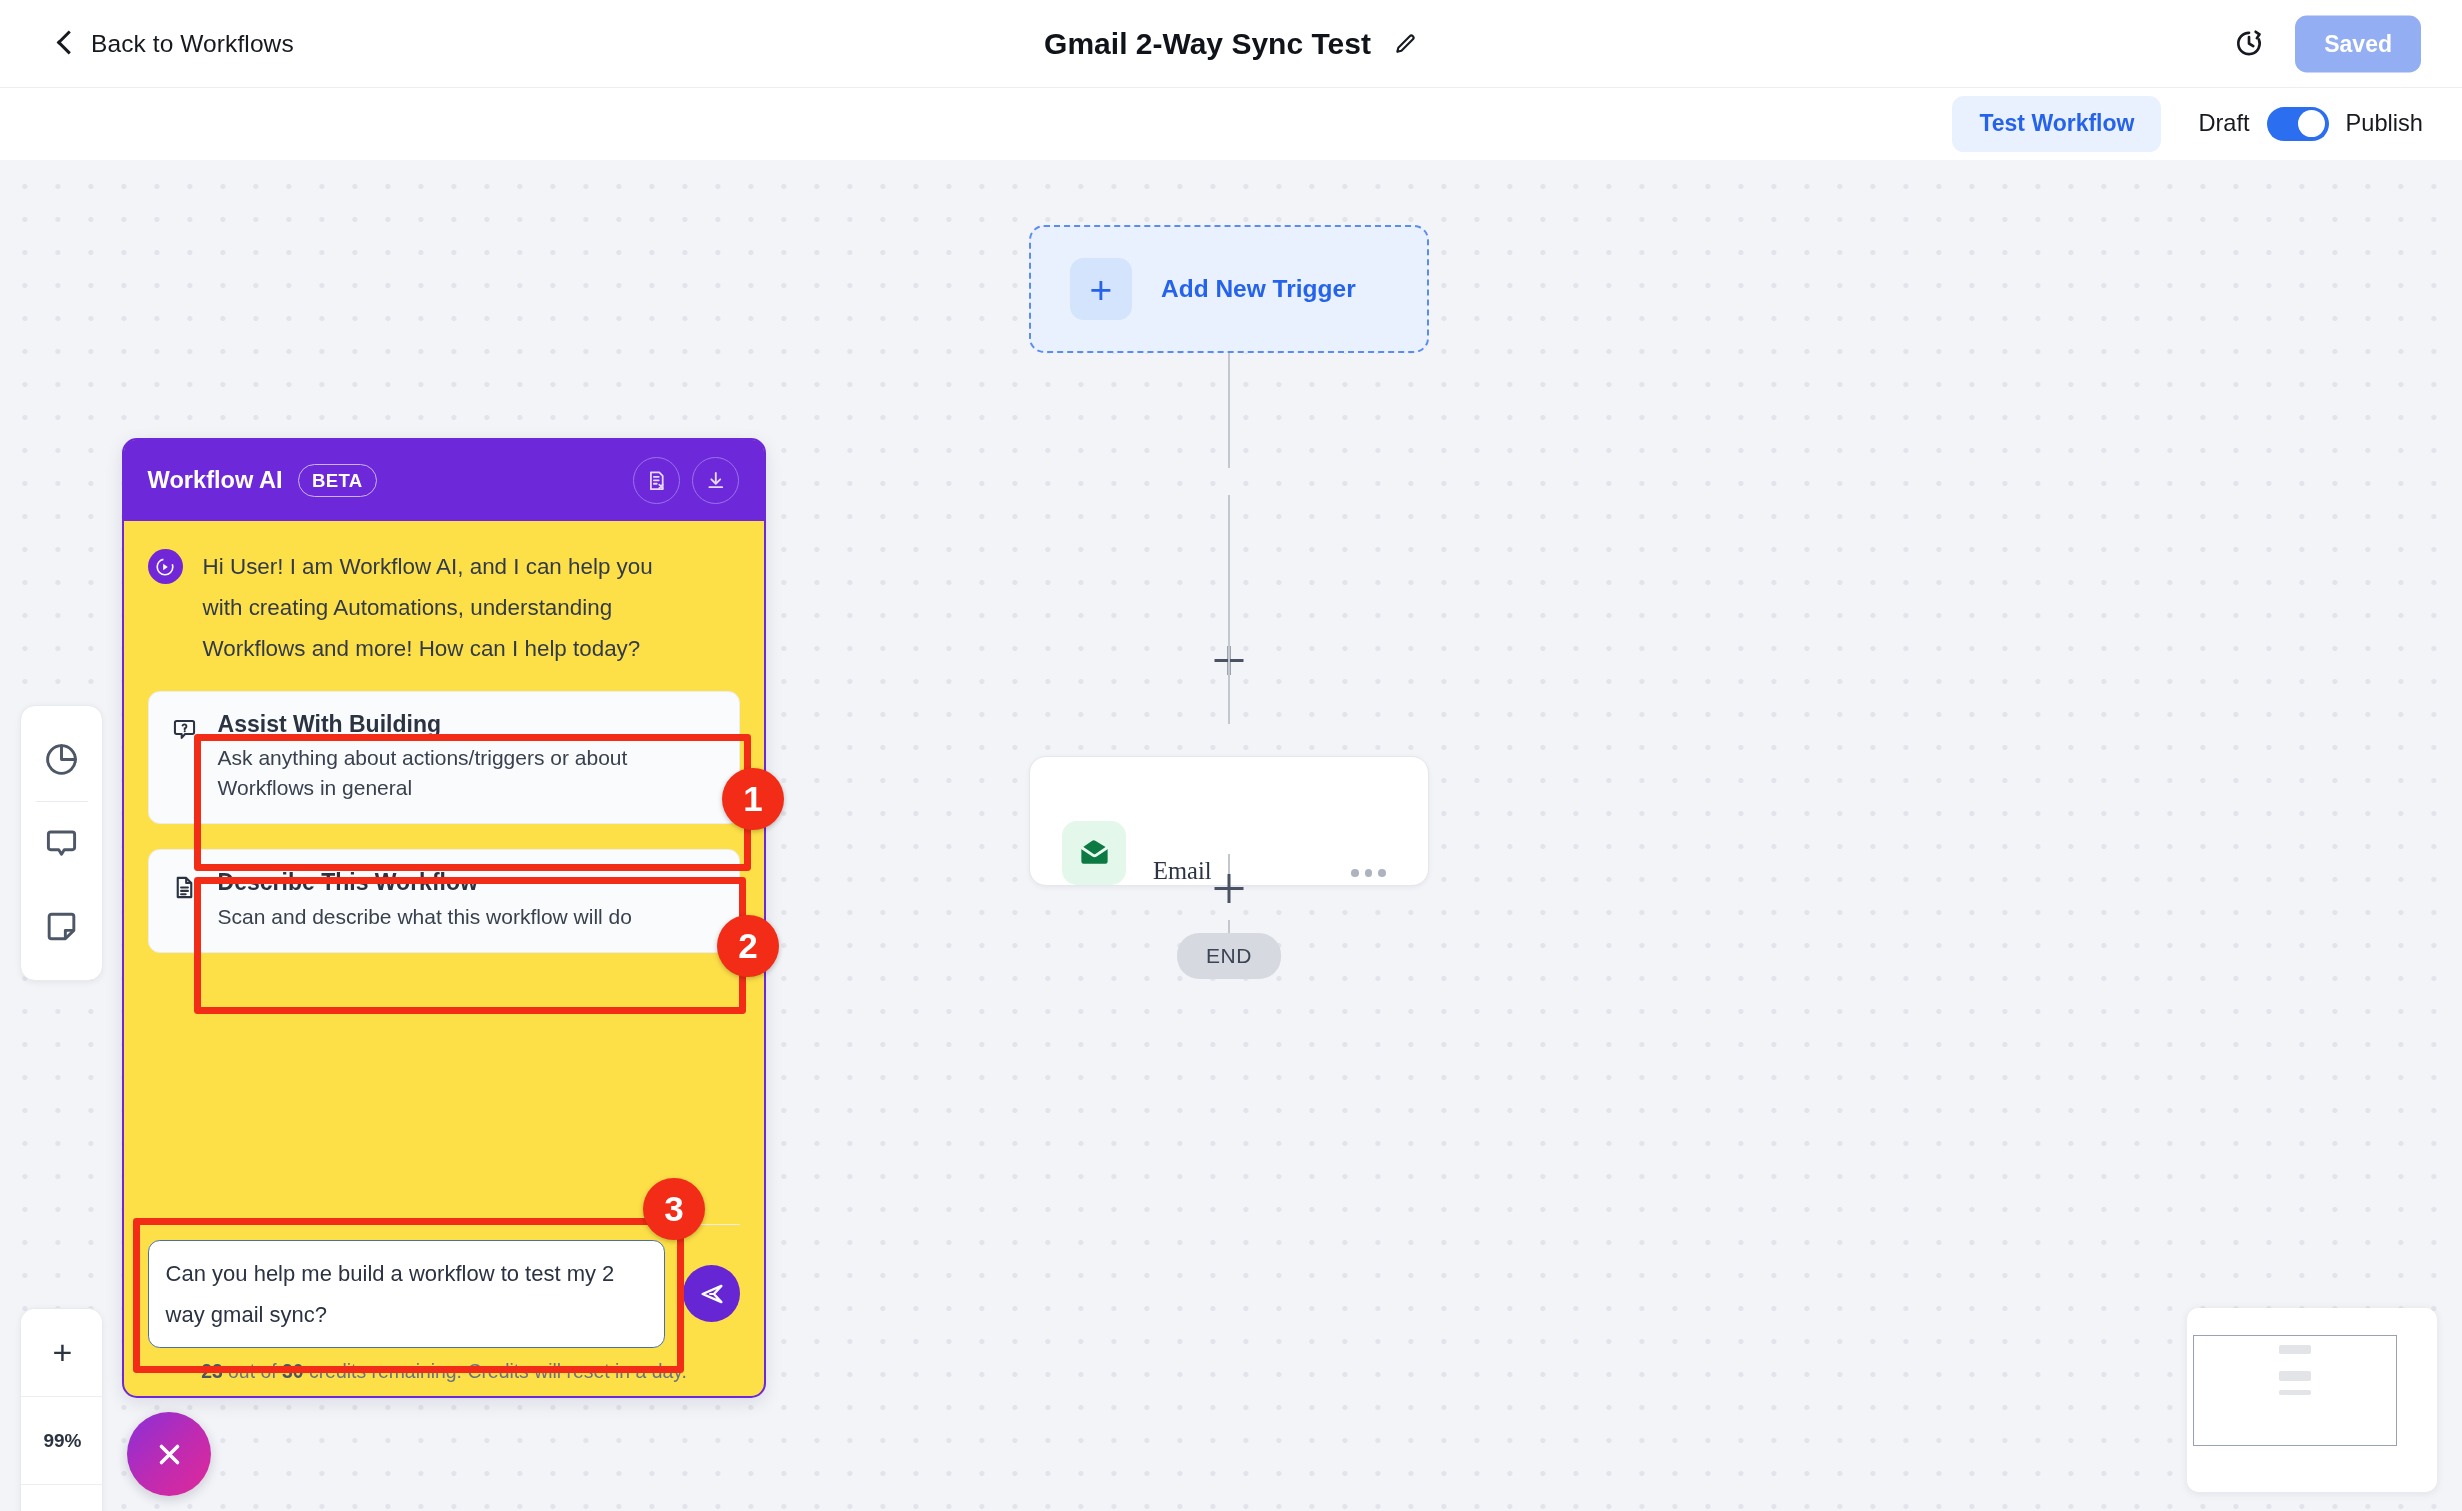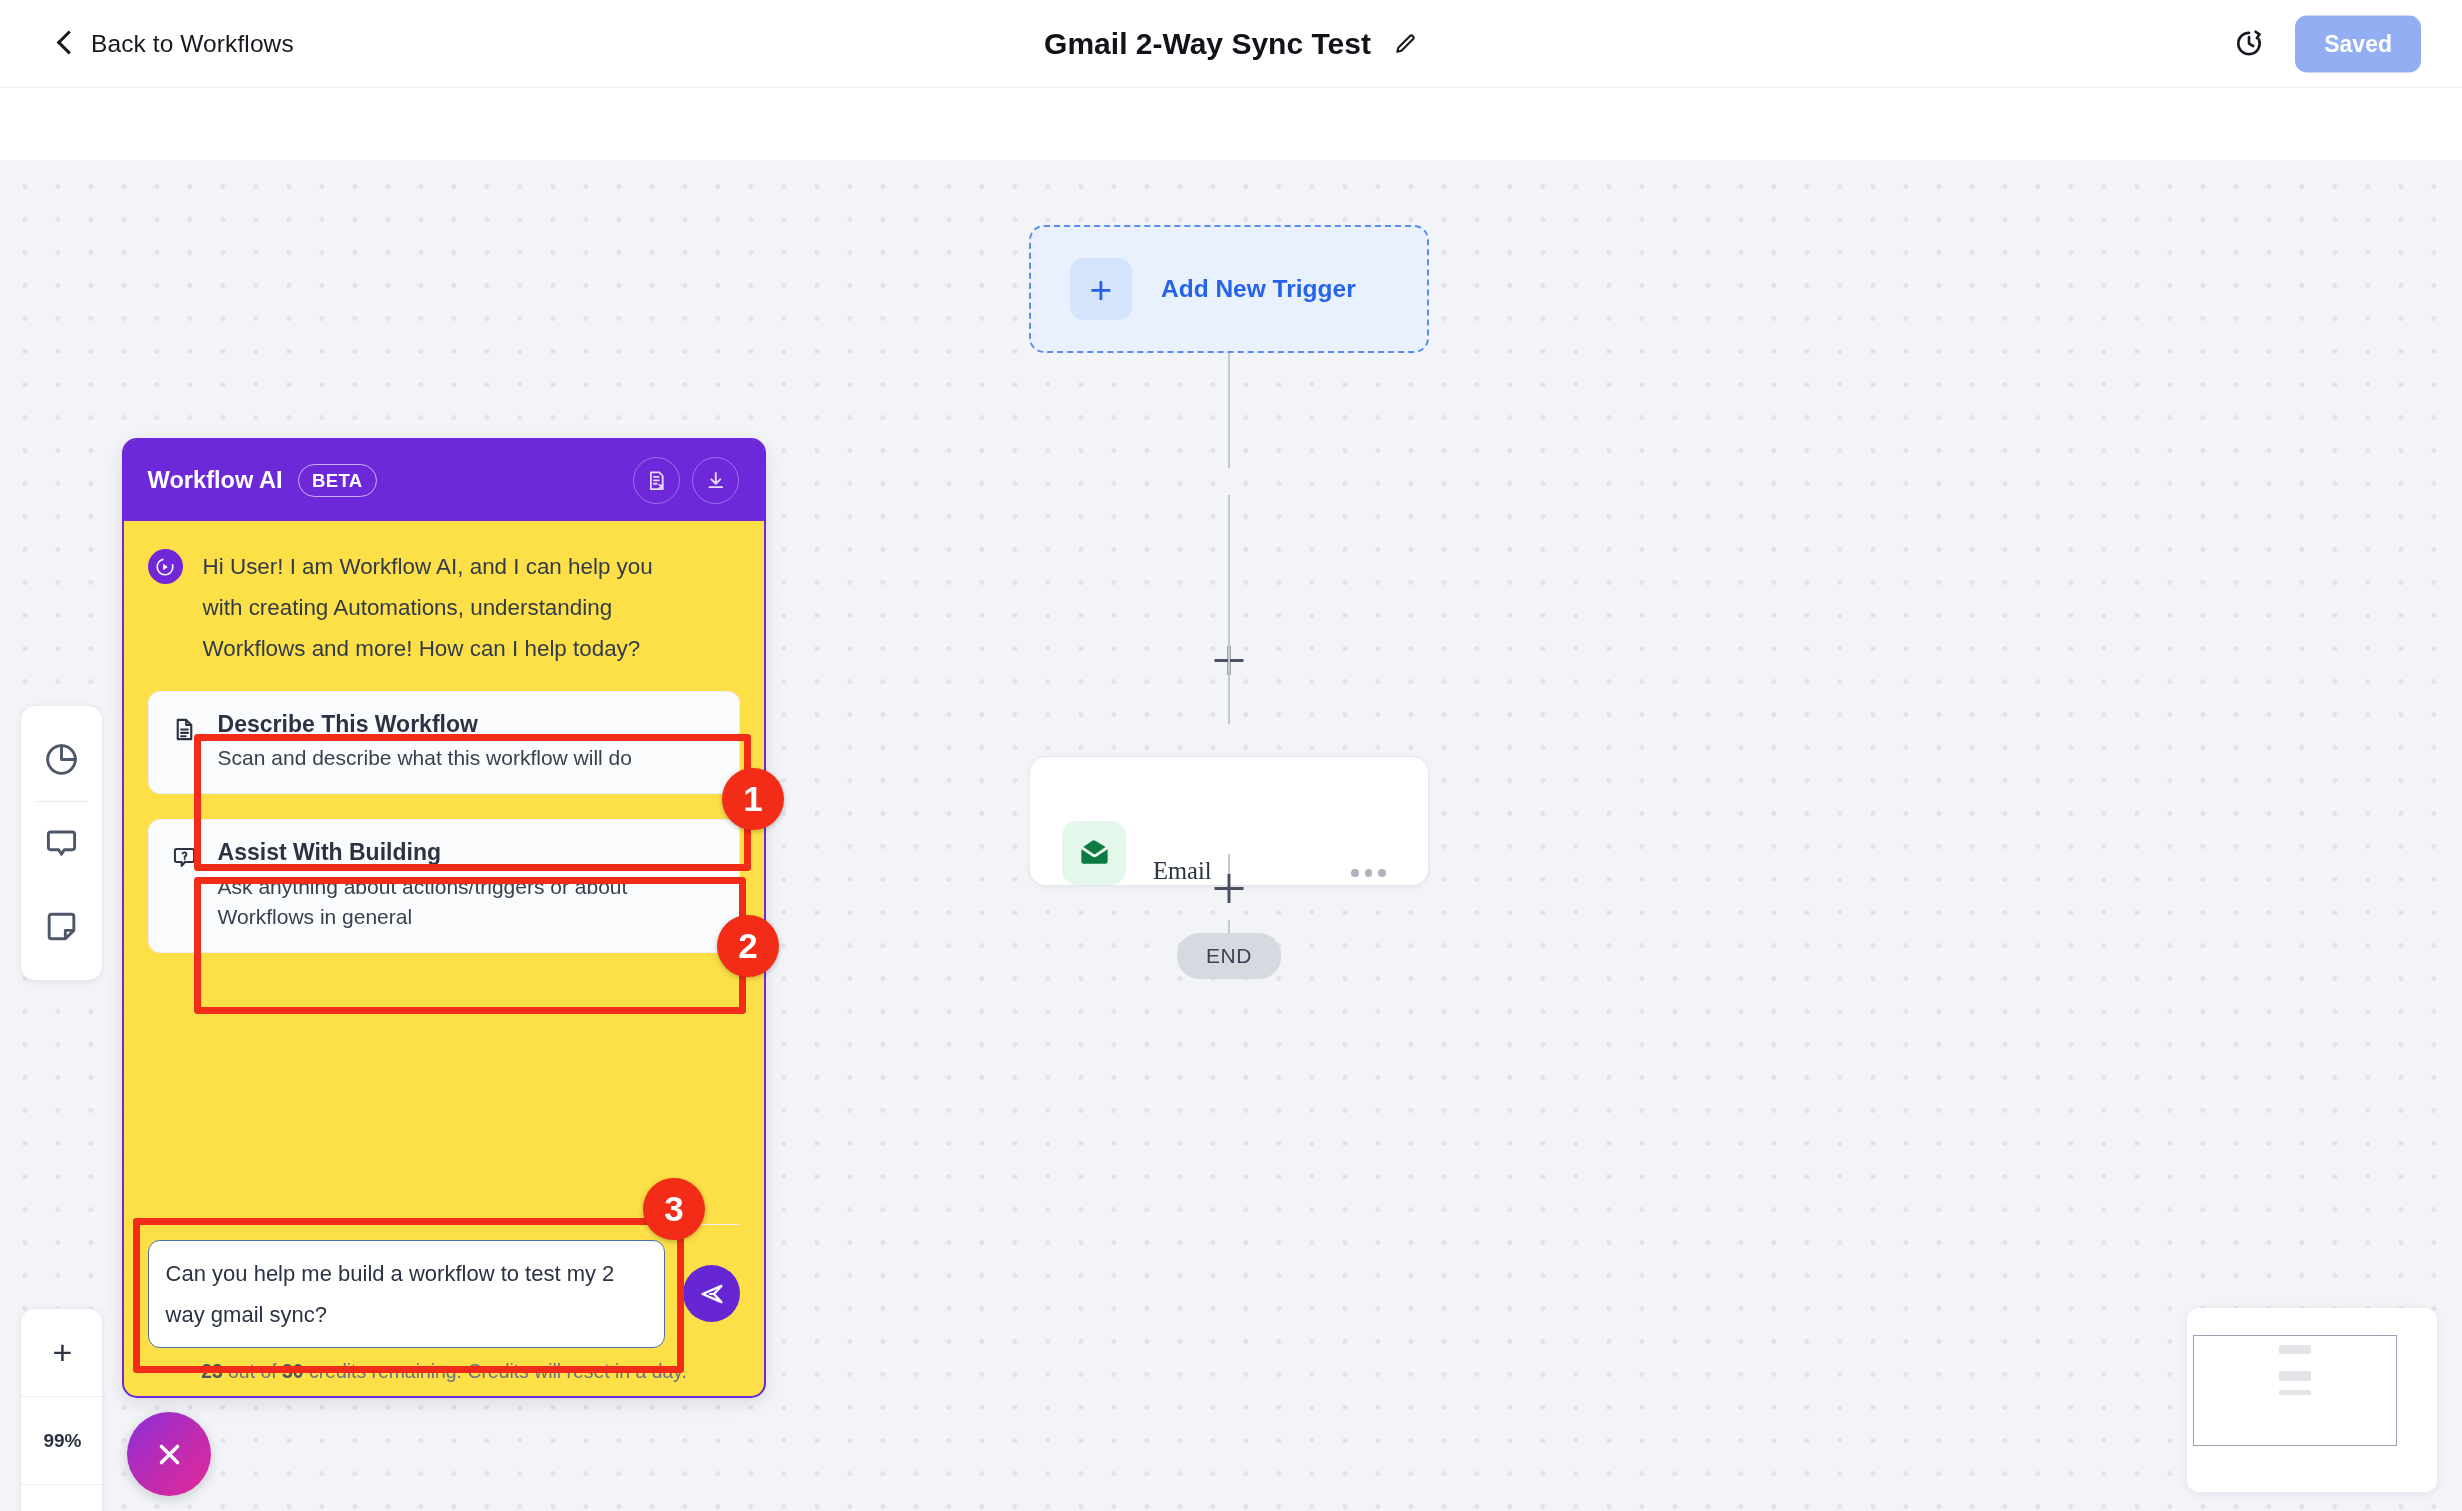--- a/index.html
+++ b/index.html
@@ -298,20 +298,30 @@
       <svg class="history-icon" viewBox="0 0 24 24">
         <path d="M12 4a8 8 0 1 0 7.4 5" fill="none" stroke="#16191f" stroke-width="2" stroke-linecap="round"></path>
         <path d="M17 3.2l2.9 1.9-2 2.9" fill="none" stroke="#16191f" stroke-width="2" stroke-linecap="round" stroke-linejoin="round"></path>
         <path d="M12 7.2V12l3.2 2" fill="none" stroke="#16191f" stroke-width="2" stroke-linecap="round" stroke-linejoin="round"></path>
       </svg>
       <button class="saved-btn">Saved</button>
     </div>
   </div>
 
   <div class="tabbar">
+    <div class="tabbar-right">
+      <button class="test-btn">Test Workflow</button>
+      <div class="pubwrap">
+        <span class="pub-label">Draft</span>
+        <div class="toggle">
+            <span class="knob"></span>
+          </div>
+        <span class="pub-label">Publish</span>
+      </div>
+    </div>
   </div>
 
   <div class="canvas">
 
     <div class="node-trigger">
       <span class="plus-sq">
           <span>+</span>
         </span>
       <span class="trigger-label">Add New Trigger</span>
     </div>
@@ -406,44 +416,44 @@
             <path d="M10 8.5l5 3.5-5 3.5z" fill="#fff"></path>
           </svg>
         </span>
         <span class="msg-text">Hi User! I am Workflow AI, and I can help you with creating Automations, understanding Workflows and more! How can I help today?</span>
       </div>
 
       <div class="sugg-list">
         <div class="sugg">
           <span class="sugg-ic">
             <svg width="27" height="27" viewBox="0 0 24 24">
+              <path d="M5 4.5h14A1.5 1.5 0 0 1 20.5 6v8.5A1.5 1.5 0 0 1 19 16h-6.5l-3 3.5V16H5a1.5 1.5 0 0 1-1.5-1.5V6A1.5 1.5 0 0 1 5 4.5z" fill="none" stroke="#2b3242" stroke-width="1.8" stroke-linejoin="round"></path>
+              <path d="M10.3 8.4a1.8 1.8 0 1 1 1.9 2.6v1" fill="none" stroke="#2b3242" stroke-width="1.7" stroke-linecap="round"></path>
+              <circle cx="12.2" cy="13.6" r="0.9" fill="#2b3242"></circle>
+            </svg>
+          </span>
+          <span>
+            <span class="sugg-title" style="display:block">Assist With Building</span>
+            <span class="sugg-sub" style="display:block">Ask anything about actions/triggers or about Workflows in general</span>
+          </span>
+        </div>
+
+        <div class="sugg">
+          <span class="sugg-ic">
+            <svg width="27" height="27" viewBox="0 0 24 24">
               <path d="M6 3.5h7.5L18 8v12.5H6z" fill="none" stroke="#2b3242" stroke-width="1.9" stroke-linejoin="round"></path>
               <path d="M13.5 3.5V8H18" fill="none" stroke="#2b3242" stroke-width="1.9" stroke-linejoin="round"></path>
               <path d="M9 12h6M9 15h6M9 18h4" fill="none" stroke="#2b3242" stroke-width="1.9" stroke-linecap="round"></path>
             </svg>
           </span>
           <span>
             <span class="sugg-title" style="display:block">Describe This Workflow</span>
             <span class="sugg-sub" style="display:block">Scan and describe what this workflow will do</span>
           </span>
         </div>
-
-        <div class="sugg">
-          <span class="sugg-ic">
-            <svg width="27" height="27" viewBox="0 0 24 24">
-              <path d="M5 4.5h14A1.5 1.5 0 0 1 20.5 6v8.5A1.5 1.5 0 0 1 19 16h-6.5l-3 3.5V16H5a1.5 1.5 0 0 1-1.5-1.5V6A1.5 1.5 0 0 1 5 4.5z" fill="none" stroke="#2b3242" stroke-width="1.8" stroke-linejoin="round"></path>
-              <path d="M10.3 8.4a1.8 1.8 0 1 1 1.9 2.6v1" fill="none" stroke="#2b3242" stroke-width="1.7" stroke-linecap="round"></path>
-              <circle cx="12.2" cy="13.6" r="0.9" fill="#2b3242"></circle>
-            </svg>
-          </span>
-          <span>
-            <span class="sugg-title" style="display:block">Assist With Building</span>
-            <span class="sugg-sub" style="display:block">Ask anything about actions/triggers or about Workflows in general</span>
-          </span>
-        </div>
       </div>
     </div>
 
     <div class="ai-foot">
       <div class="foot-div"></div>
       <div class="input-row">
         <textarea class="chat-input" placeholder="Type your message..." style="">Can you help me build a workflow to test my 2 way gmail sync?</textarea>
         <button class="send-btn">
           <svg width="30" height="30" viewBox="0 0 24 24">
             <path d="M4.5 12l15-6.5-6 6.5 6 6.5z" fill="none" stroke="#fff" stroke-width="1.9" stroke-linejoin="round"></path>

